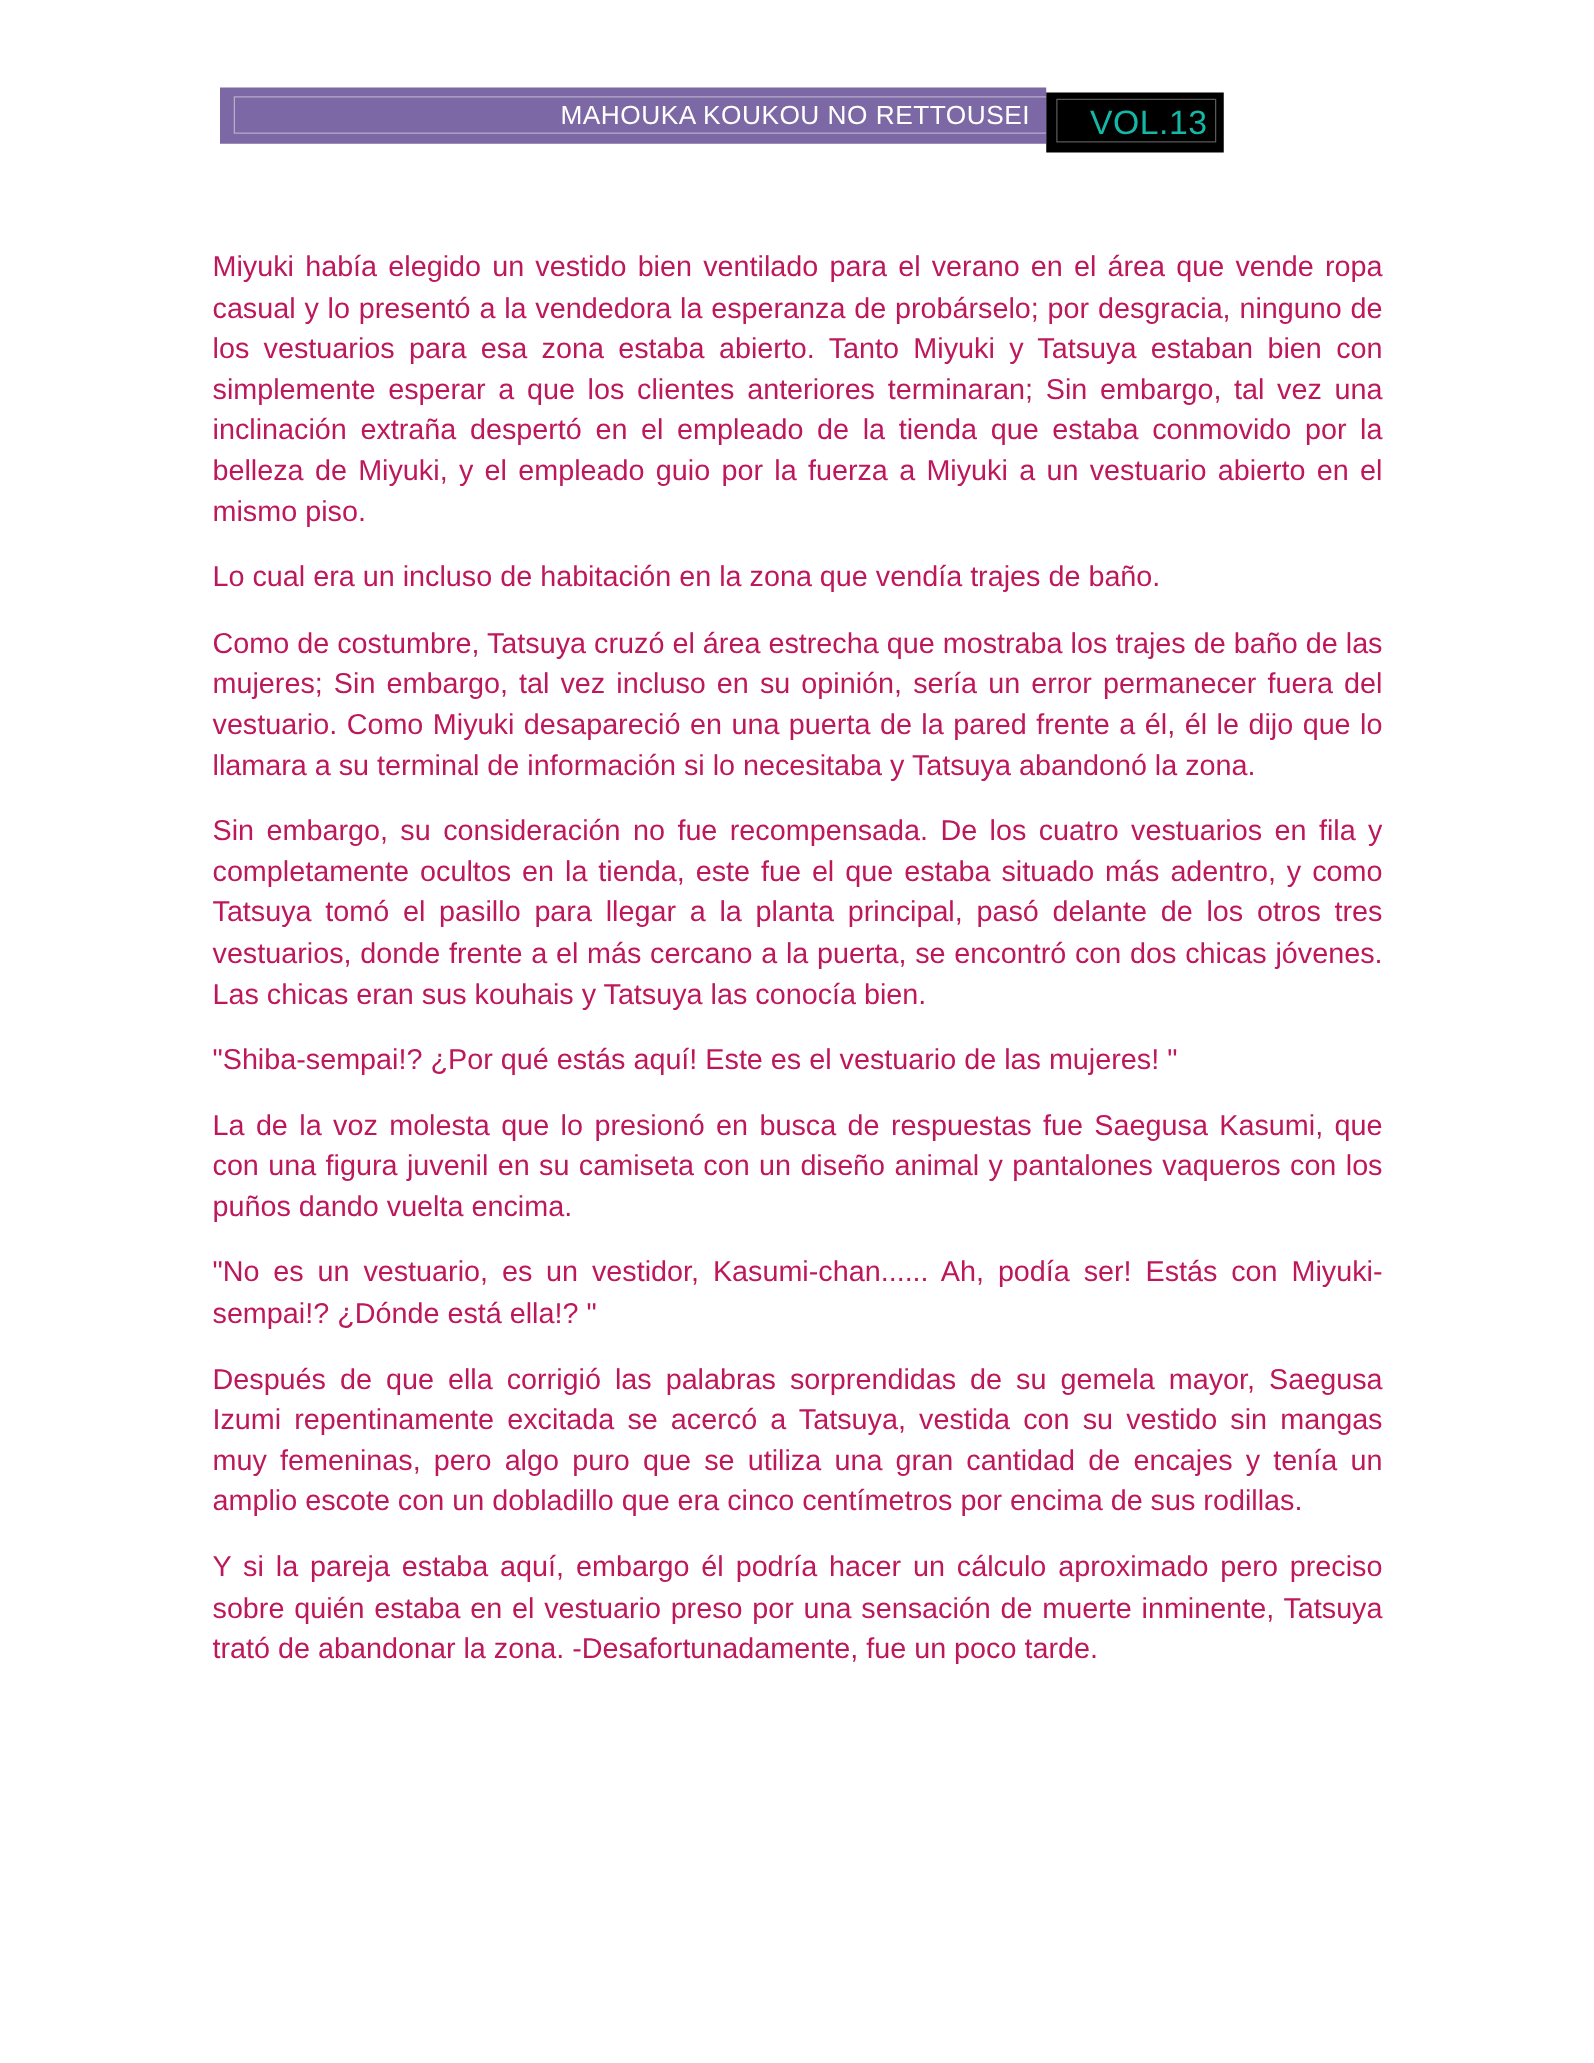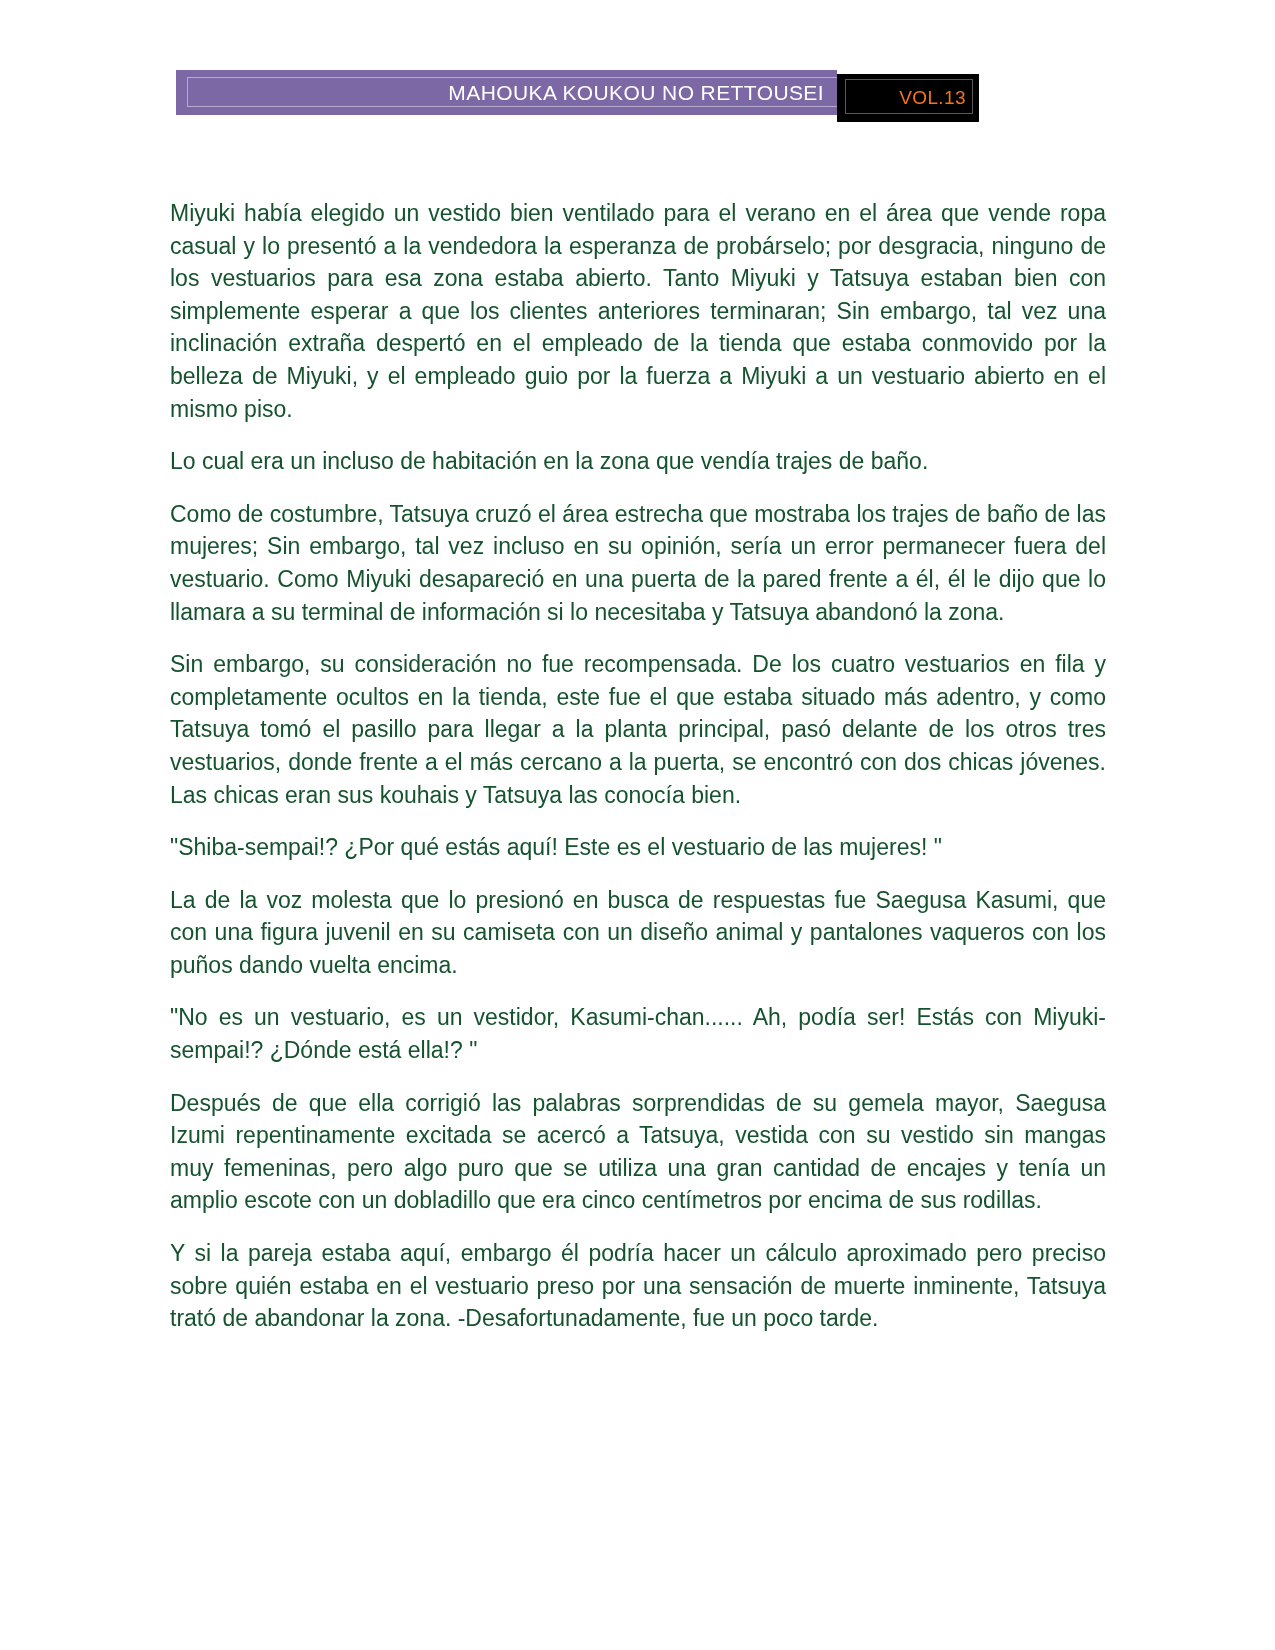--- a/index.html
+++ b/index.html
@@ -73,38 +73,38 @@
     position: absolute;
     top: 5px;
     left: 8px;
     right: 6px;
     bottom: 8px;
     border: 1px solid rgba(255,255,255,0.35);
     pointer-events: none;
   }
   .volume-label {
     position: relative;
-    color: #f97316;
-    font-size: 19px;
+    color: #14b8a6;
+    font-size: 27px;
     letter-spacing: 0.4px;
     white-space: nowrap;
   }
 
   
   .content {
     position: absolute;
     left: 170px;
     top: 197px;
     width: 936px;
   }
   .content p {
     margin: 0 0 20px 0;
     font-size: 23px;
     line-height: 32.6px;
-    color: #14532d;
+    color: #be185d;
     text-align: justify;
   }
 </style>
 </head>
 <body>
 
 <div class="page">
 
   <div class="header-bar">
     <div class="header-purple">

